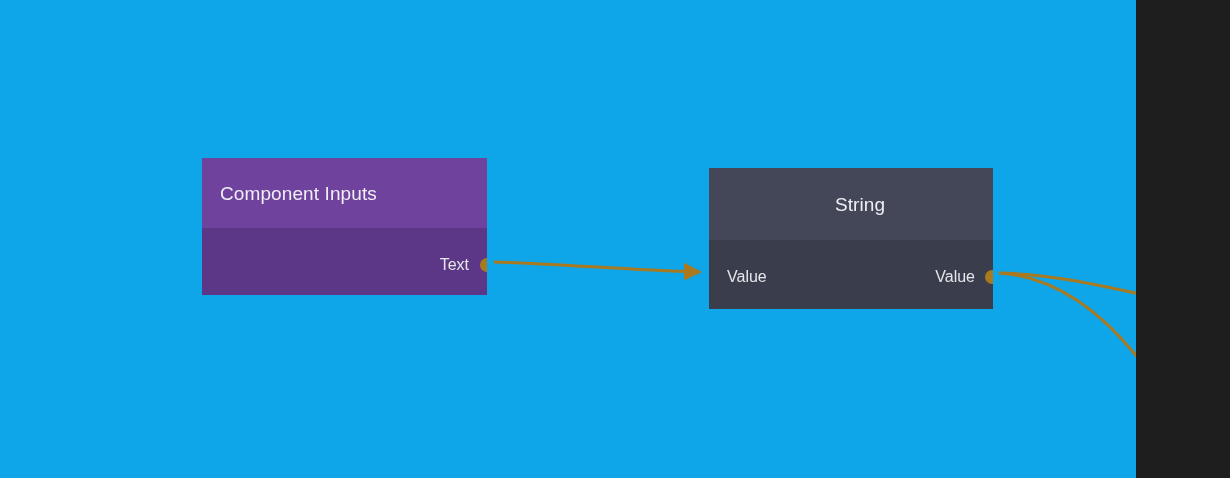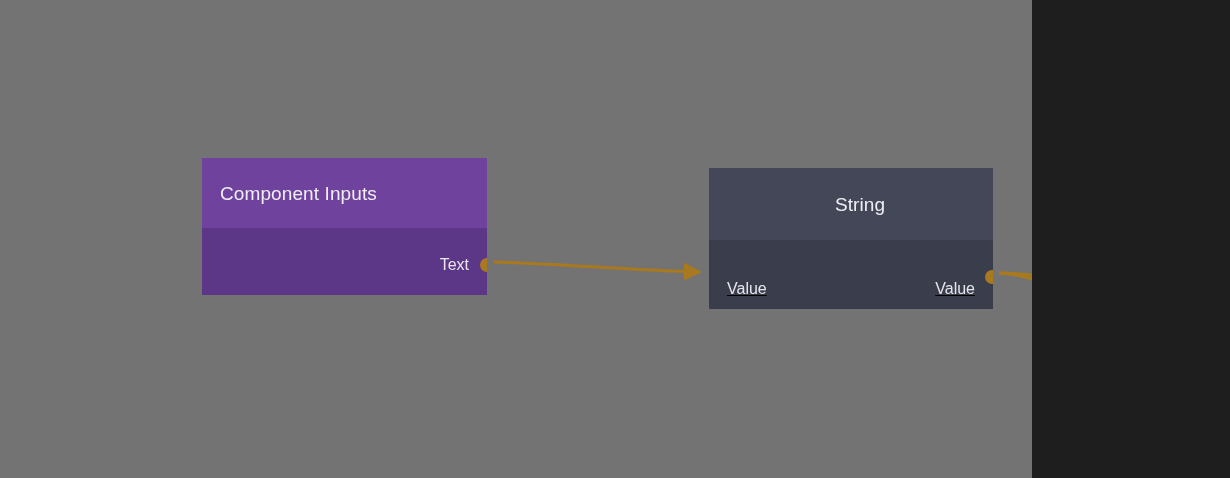--- a/index.html
+++ b/index.html
@@ -2,23 +2,23 @@
 <html><head>
 <meta charset="utf-8">
 <style>
   html, body {
     margin: 0;
     padding: 0;
     background: #1e1e1e;
   }
   #canvas {
     position: relative;
-    width: 1032px;
+    width: 1136px;
     height: 478px;
-    background: #737373;
+    background: #0ea5e9;
     overflow: hidden;
     font-family: "Liberation Sans", sans-serif;
     -webkit-font-smoothing: antialiased;
   }
   #edge-layer {
     position: absolute;
     left: 0;
     top: 0;
     width: 1230px;
     height: 478px;
@@ -109,23 +109,22 @@
   #node-string .node-header {
     height: 72px;
     background: #434758;
     padding-left: 18px;
     justify-content: center;
   }
   #node-string .node-body {
     background: #3a3e4c;
   }
   #node-string .port-row {
-    top: 38px;
+    top: 26px;
     height: 22px;
-    text-decoration: underline;
   }
   #node-string .port-dot {
     left: 276px;
     top: 30px;
   }
 </style>
 </head>
 <body>
 
 <div id="canvas">

